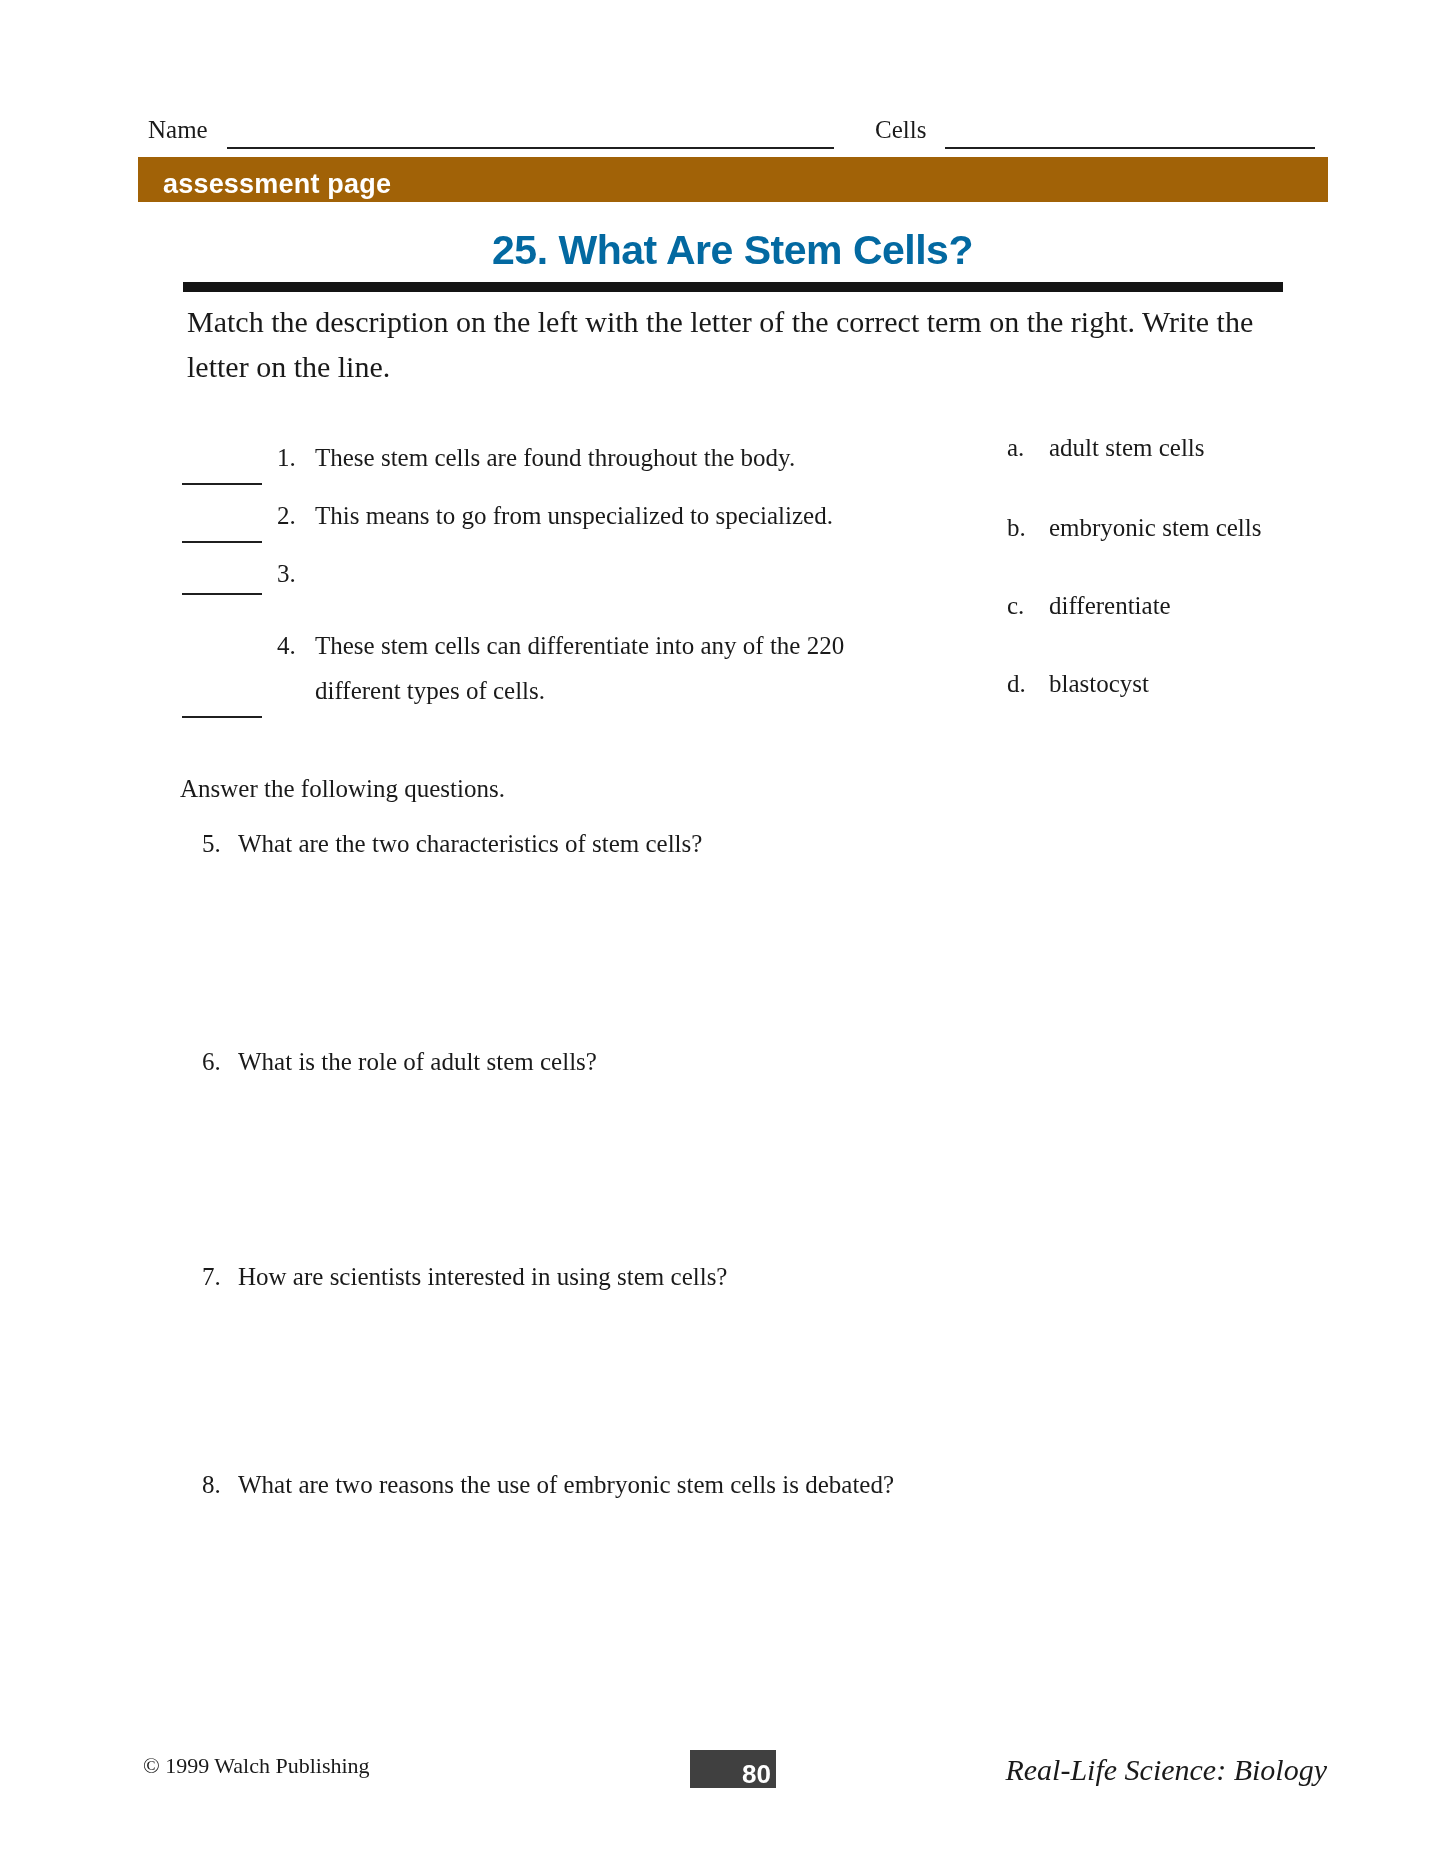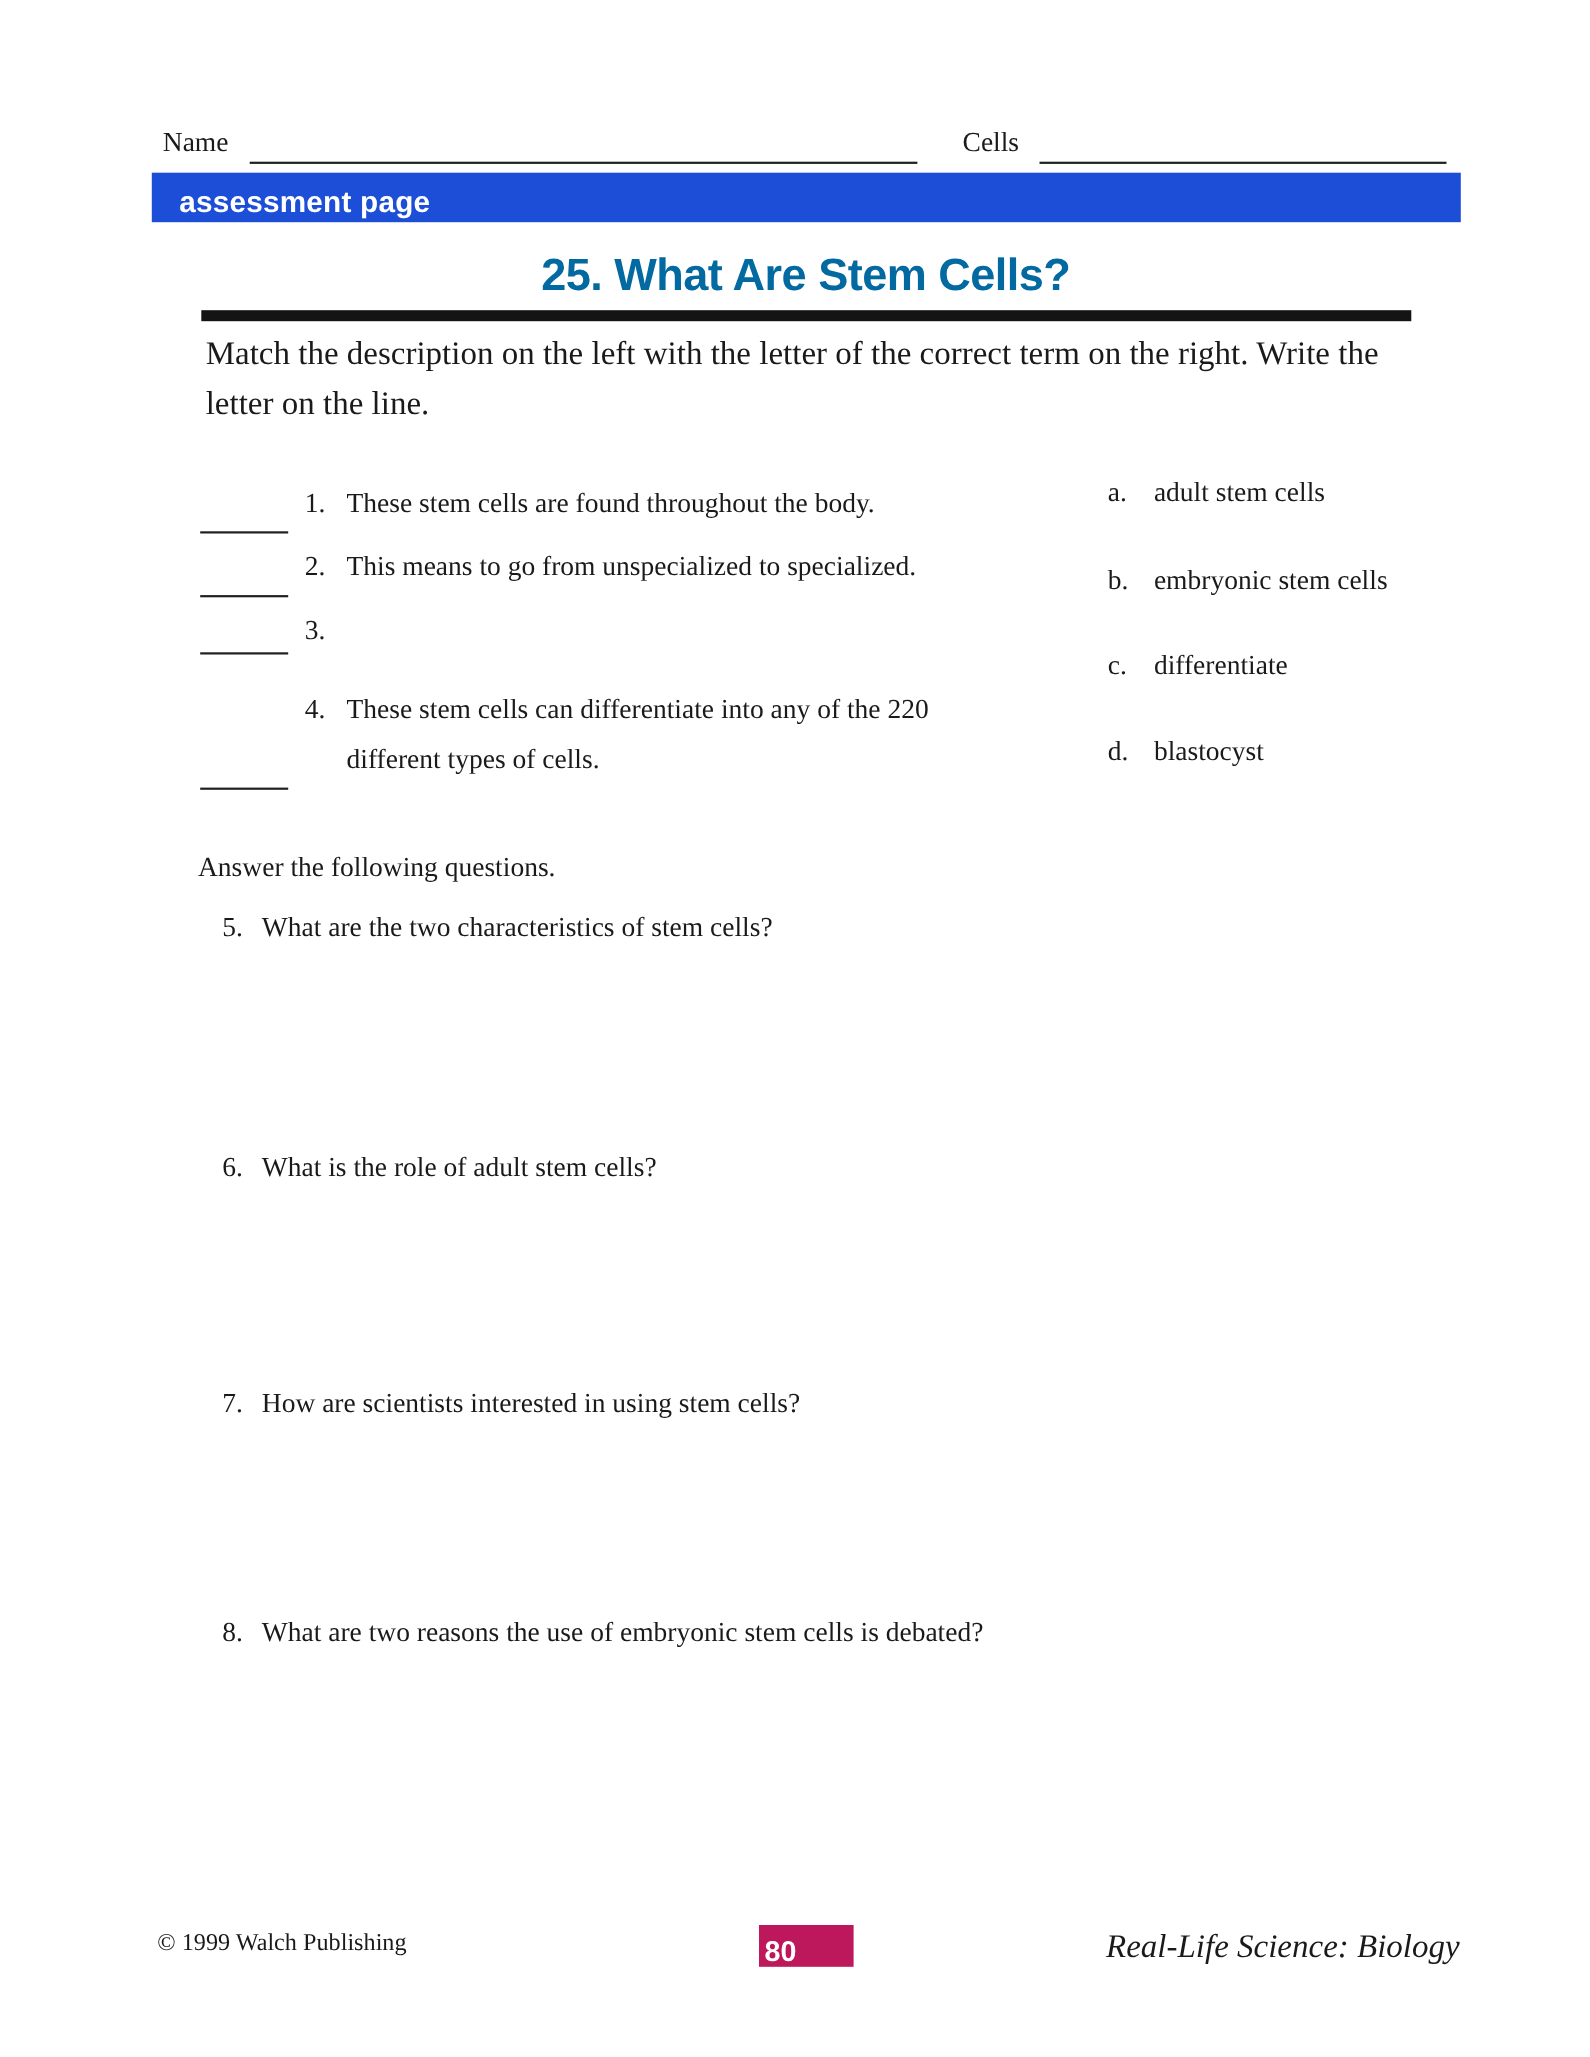--- a/index.html
+++ b/index.html
@@ -19,21 +19,21 @@
     font-size:25px;
   }
   .write-line { border-bottom:2px solid #1f1f1f; height:30px; display:inline-block; }
   .name-label { margin-right:14px; }
   .name-line  { width:628px; }
   .date-label { margin-left:36px; margin-right:14px; }
   .date-line  { width:382px; }
   
   .banner {
     position:absolute; left:128px; top:147px; width:1190px; height:45px;
-    background:#1d4ed8;
+    background:#a16207;
     color:#ffffff;
     font-family:"Liberation Sans", sans-serif;
     font-weight:bold; font-size:27px;
     line-height:45px;
     padding-left:25px;
     letter-spacing:0.2px;
   }
   
   .title {
     position:absolute; left:0; top:212px; width:1445px;
@@ -76,23 +76,23 @@
   .question { position:absolute; left:182px; display:flex; font-size:25px; }
   .question .qnum { width:36px; flex:0 0 36px; }
   .q-5 { top:810px; }
   .q-6 { top:1028px; }
   .q-7 { top:1243px; }
   .q-8 { top:1451px; }
   
   .footer-copyright { position:absolute; left:128px; top:1738px; font-size:22px; }
   .page-badge {
     position:absolute; left:680px; top:1740px; width:86px; height:38px;
-    background:#be185d; color:#ffffff;
+    background:#404040; color:#ffffff;
     font-family:"Liberation Sans", sans-serif; font-weight:bold; font-size:26px;
-    text-align:left; line-height:38px;
+    text-align:right; line-height:38px;
   }
   .footer-book {
     position:absolute; right:123px; top:1738px; font-size:30px;
     font-style:italic;
   }
 </style>
 </head>
 <body>
 
 <div class="page">

